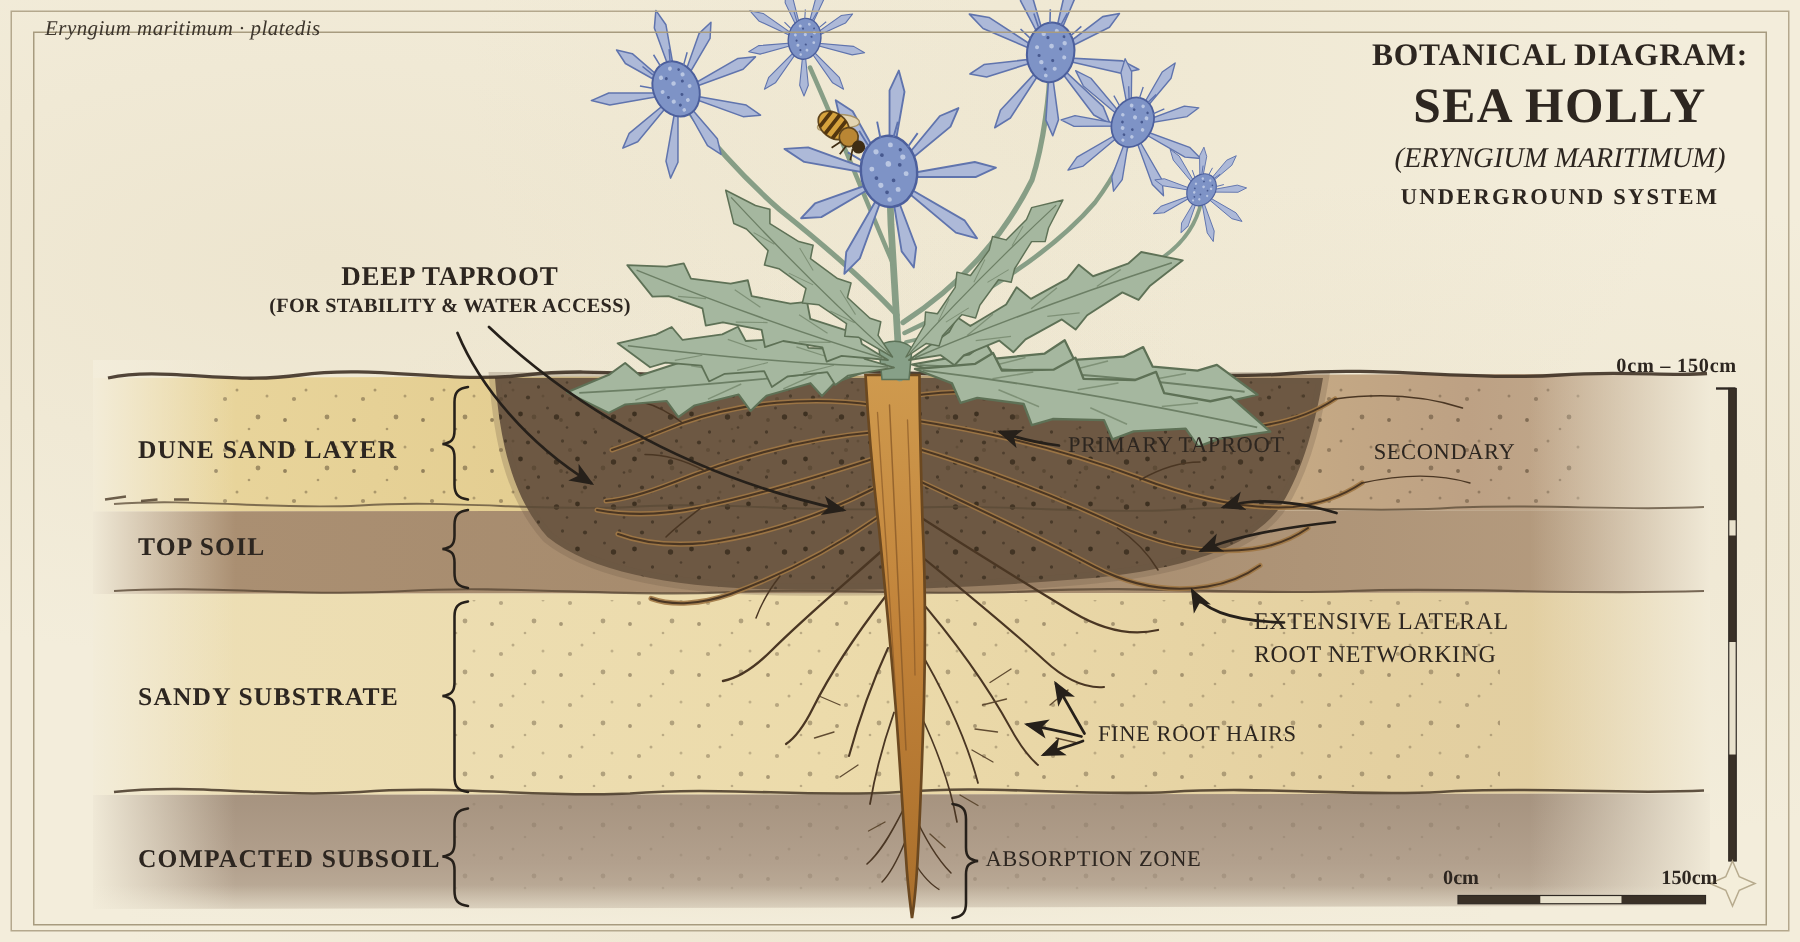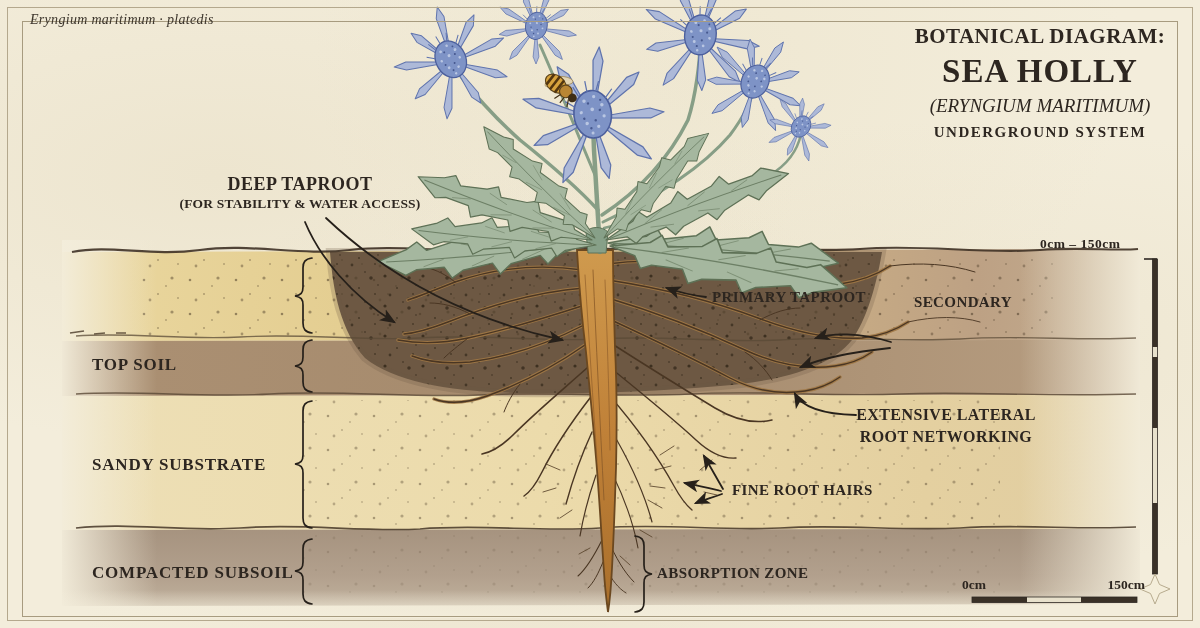--- a/index.html
+++ b/index.html
@@ -18,35 +18,35 @@
   .frame.outer{inset:7px;border:1px solid #b4a88d;}
   .frame.inner{top:21px;left:22px;right:22px;bottom:11px;border:1px solid #a79b7f;}
   svg.art{position:absolute;left:0;top:0;}
   .lbl{position:absolute;white-space:nowrap;color:#2d2620;}
   .attribution{left:30px;top:12px;font-style:italic;font-size:14px;letter-spacing:.3px;color:#3c352c;}
   .title-block{left:860px;top:26px;width:360px;text-align:center;line-height:1;}
   .title-block .t1{font-size:21px;font-weight:bold;letter-spacing:.5px;}
   .title-block .t2{font-size:33px;font-weight:bold;letter-spacing:1px;margin-top:8px;}
   .title-block .t3{font-size:19px;font-style:italic;margin-top:8px;}
   .title-block .t4{font-size:15px;font-weight:600;letter-spacing:1.5px;margin-top:10px;}
-  .ann{font-weight:700;letter-spacing:.4px;}
+  .ann{font-weight:400;letter-spacing:.4px;}
   .deep-block{left:140px;top:175px;width:320px;text-align:center;line-height:1;}
   .deep-block .d1{font-size:18px;font-weight:600;letter-spacing:.5px;}
   .deep-block .d2{font-size:13.5px;font-weight:600;margin-top:4px;letter-spacing:.2px;}
   .layer{font-size:17px;font-weight:600;letter-spacing:.8px;}
   .l-dune{left:92px;top:290px;}
   .l-top{left:92px;top:355px;}
   .l-sandy{left:92px;top:455px;}
   .l-compacted{left:92px;top:563px;}
   .a-primary{left:712px;top:289px;font-size:15px;}
   .a-secondary{left:868px;top:292px;width:190px;text-align:center;font-size:15px;line-height:1.45;}
-  .a-extensive{left:836px;top:404px;width:220px;text-align:center;font-size:16px;line-height:1.4;}
+  .a-extensive{left:836px;top:404px;width:220px;font-size:16px;line-height:1.4;}
   .a-fine{left:732px;top:482px;font-size:15px;}
   .a-absorption{left:657px;top:565px;font-size:15px;}
-  .s-range{left:1040px;top:236px;width:118px;font-size:13.5px;font-weight:600;letter-spacing:.5px;}
+  .s-range{left:1040px;top:236px;width:118px;text-align:right;font-size:13.5px;font-weight:600;letter-spacing:.5px;}
   .s-zero{left:962px;top:577px;font-size:13.5px;font-weight:600;}
   .s-end{left:1083px;top:577px;width:62px;text-align:right;font-size:13.5px;font-weight:600;}
 </style>
 </head>
 <body>
 
 <div class="page">
 
   <svg class="art" width="1200" height="628" viewBox="0 0 1200 628">
     <defs>
@@ -336,20 +336,21 @@
     <div class="t2">SEA HOLLY</div>
     <div class="t3">(ERYNGIUM MARITIMUM)</div>
     <div class="t4">UNDERGROUND SYSTEM</div>
   </div>
 
   <div class="lbl deep-block">
     <div class="d1">DEEP TAPROOT</div>
     <div class="d2">(FOR STABILITY &amp; WATER ACCESS)</div>
   </div>
 
+  <div class="lbl layer l-dune">DUNE SAND LAYER</div>
   <div class="lbl layer l-top">TOP SOIL</div>
   <div class="lbl layer l-sandy">SANDY SUBSTRATE</div>
   <div class="lbl layer l-compacted">COMPACTED SUBSOIL</div>
 
   <div class="lbl ann a-primary">PRIMARY TAPROOT</div>
 
   <div class="lbl ann a-secondary">
     <div>SECONDARY</div>
   </div>
 

